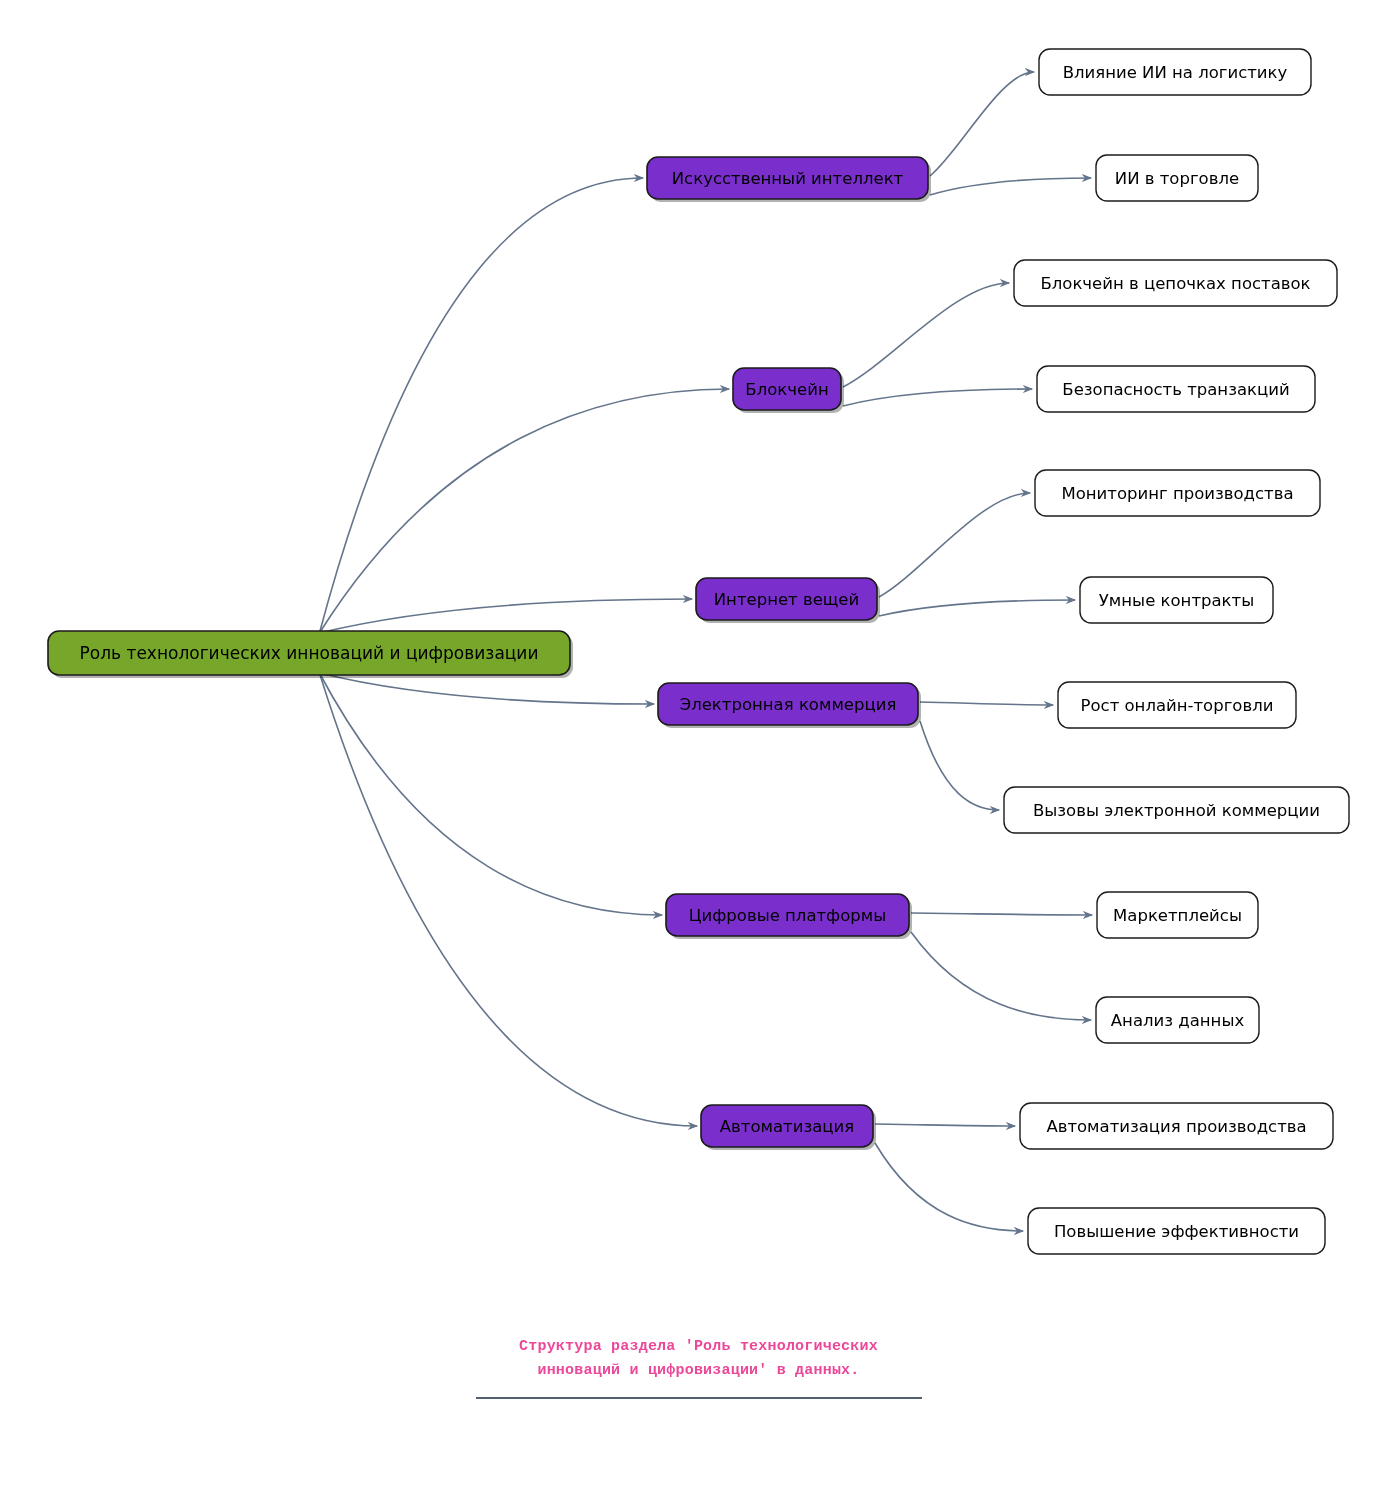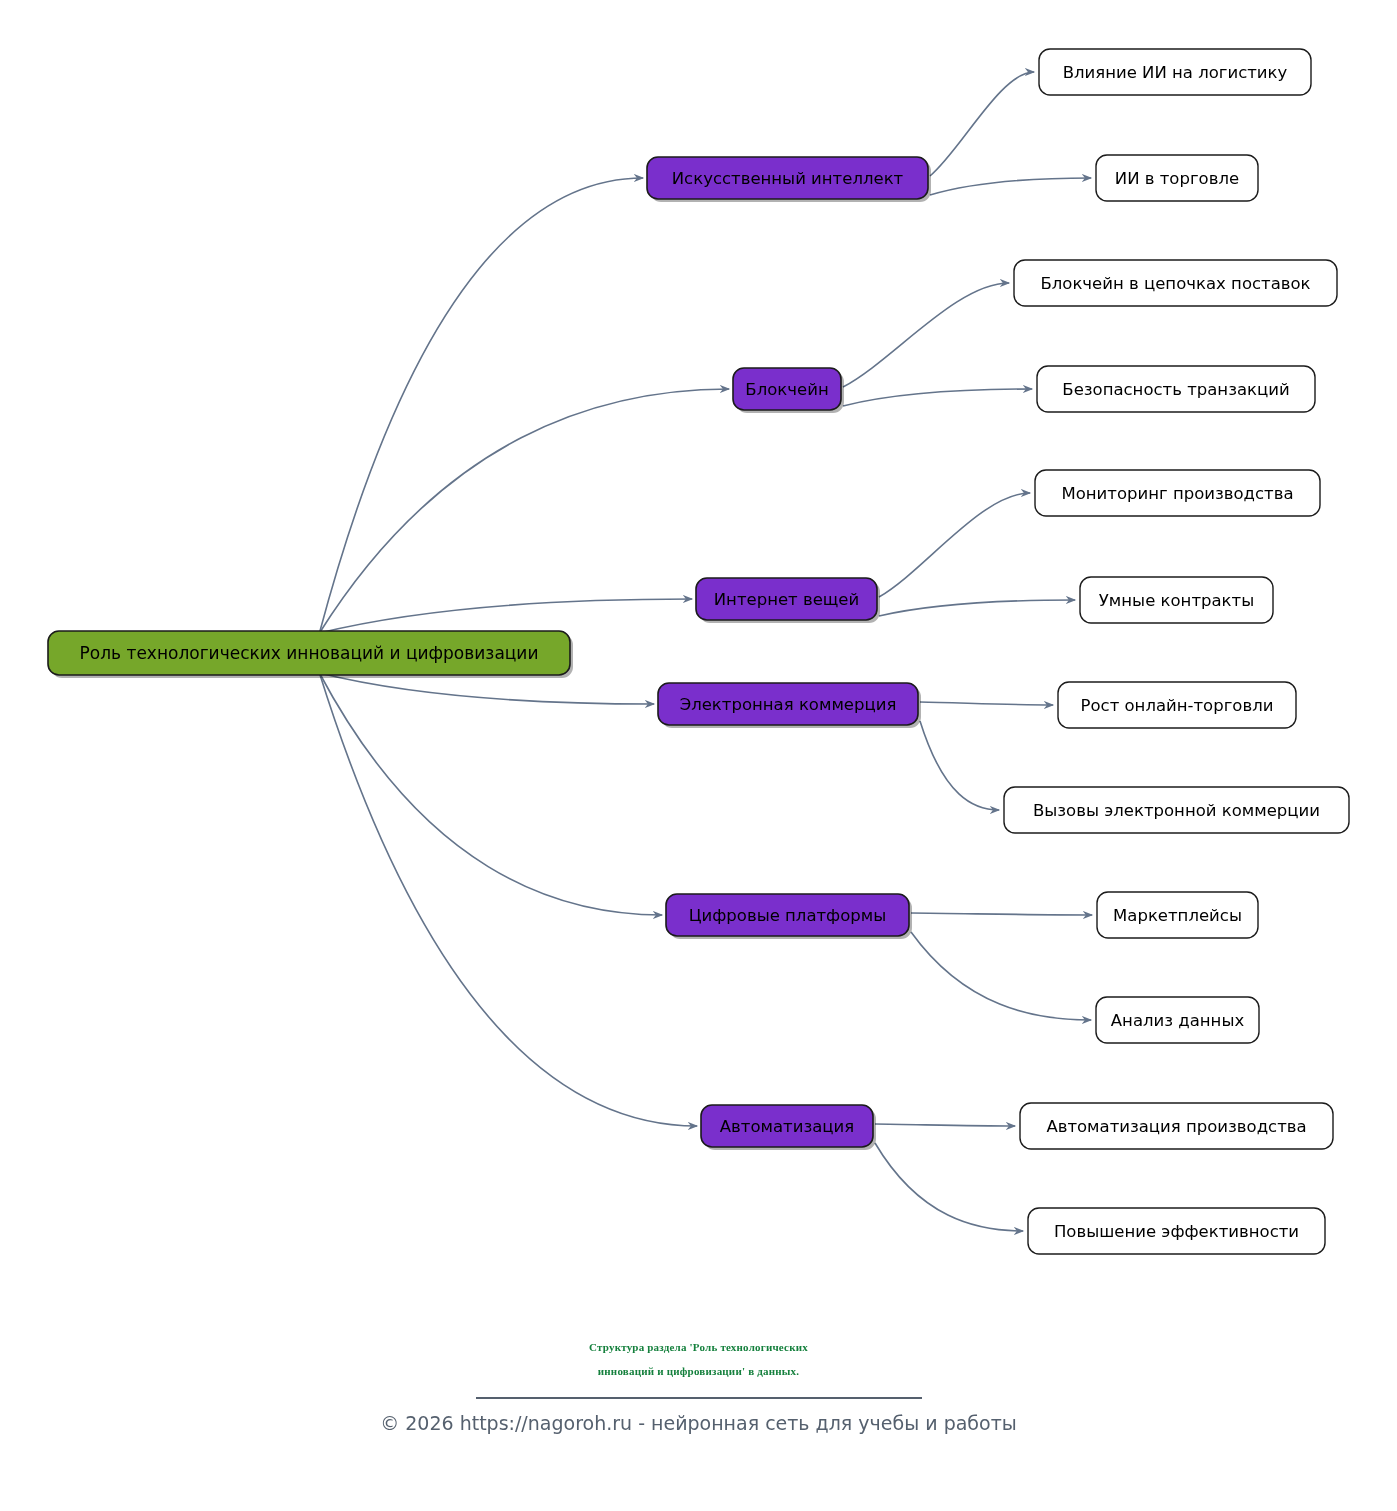--- a/index.html
+++ b/index.html
@@ -67,24 +67,24 @@
     fill: #000000;
   }
   .caption-block {
     position: absolute;
     left: 0;
     top: 1335px;
     width: 1397px;
     text-align: center;
   }
   .caption-line {
-    font-family: Liberation Serif, serif;
-    font-size: 11px;
+    font-family: Liberation Mono, monospace;
+    font-size: 15px;
     font-weight: bold;
-    color: #15803d;
+    color: #ec4899;
     line-height: 24px;
     letter-spacing: 0.2px;
   }
   .caption-divider {
     margin: 14px auto 0 auto;
     width: 446px;
     height: 2px;
     background: #55606e;
   }
   .footer-block {
@@ -216,16 +216,13 @@
         </g>
       </g>
   </svg>
 
   <div class="caption-block">
     <div class="caption-line">Структура раздела 'Роль технологических</div>
     <div class="caption-line">инноваций и цифровизации' в данных.</div>
     <div class="caption-divider"></div>
   </div>
 
-  <div class="footer-block">
-    <div class="footer-text">© 2026 https://nagoroh.ru - нейронная сеть для учебы и работы</div>
-  </div>
 </div>
 
 </body></html>

